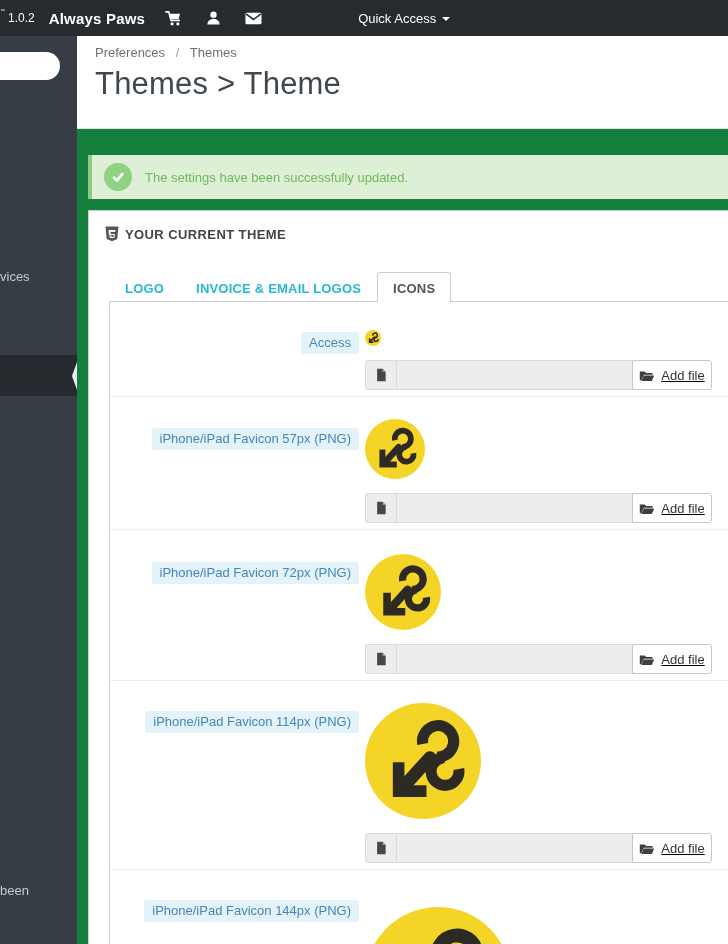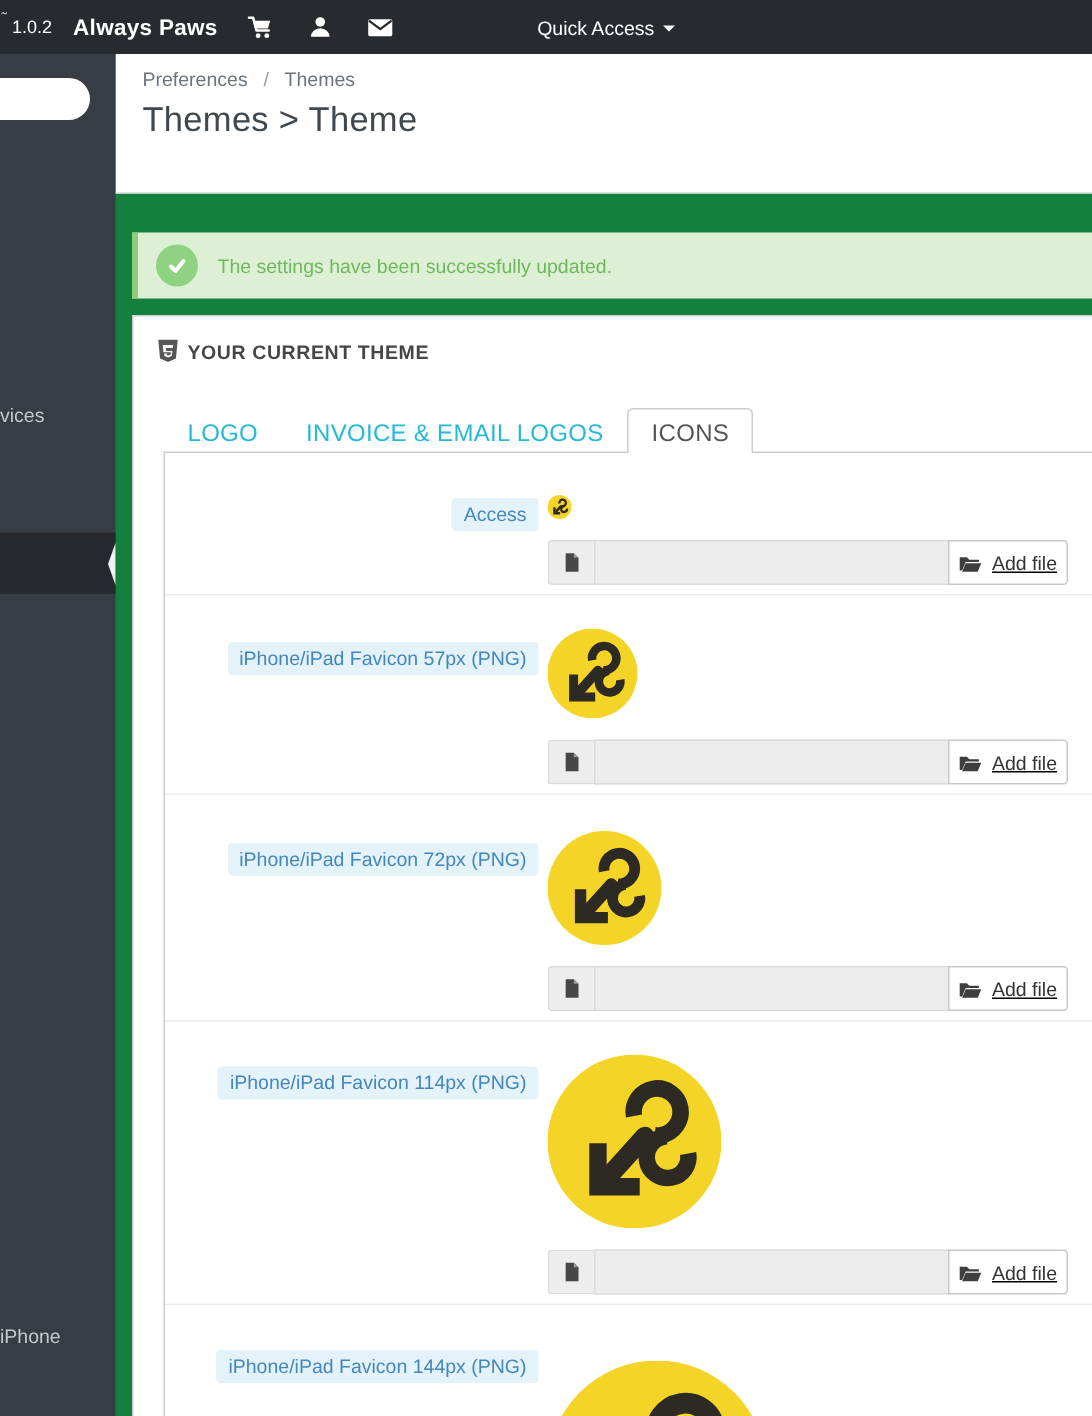--- a/index.html
+++ b/index.html
@@ -30,40 +30,40 @@
   .active-arrow { position:absolute; right:0; top:7px; width:0; height:0;
                   border-top:14px solid transparent; border-bottom:14px solid transparent;
                   border-right:5px solid #eff1f2; }
 
   
   .main { position:absolute; left:77px; top:36px; width:651px; height:908px; overflow:hidden; }
   .page-head { background:#fff; height:93px; padding:9px 0 16px 18px; border-bottom:1px solid #e0e3e5; }
   .breadcrumb { font-size:13px; color:#6b747c; }
   .breadcrumb .sep { margin:0 7px; color:#98a0a6; }
   .breadcrumb span.crumb { cursor:pointer; }
-  .page-title { font-size:23px; color:#3f474f; font-weight:400; margin-top:6px; letter-spacing:.2px; }
+  .page-title { font-size:31px; color:#3f474f; font-weight:400; margin-top:6px; letter-spacing:.2px; }
 
   .content { padding:26px 0 0 11px; }
 
   
   .alert { width:680px; height:44px; background:#ddf0d5; border-left:4px solid #8bcd80;
            display:flex; align-items:center; }
   .check-circle { width:28px; height:28px; border-radius:50%; background:#8ed282; margin-left:12px;
                   display:flex; align-items:center; justify-content:center; flex:none; }
   .alert-text { font-size:13px; color:#6fb85c; margin-left:13px; }
 
   
   .panel { width:680px; margin-top:11px; background:#fff; border:1px solid #ccced0; }
   .panel-heading { padding:15px 16px; display:flex; align-items:center; }
   .panel-title { font-size:13px; font-weight:700; color:#454545; letter-spacing:.4px; margin-left:6px; }
   .panel-body { padding:15px 20px 20px 20px; }
 
   
   .nav-tabs { display:flex; position:relative; z-index:2; margin-bottom:-1px; }
-  .tab { height:30px; padding:8px 15px 0 15px; font-size:16px; font-weight:400; letter-spacing:.2px;
+  .tab { height:30px; padding:8px 15px 0 15px; font-size:13px; font-weight:700; letter-spacing:.2px;
          color:#25b9d7; cursor:pointer; border:1px solid transparent; border-bottom:0; }
   .tab.active { background:#fff; color:#555; border-color:#ccc; border-radius:4px 4px 0 0; cursor:default; }
 
   .tab-content { border:1px solid #ccc; background:#fff; padding:28px 20px 30px 20px; min-height:700px; }
 
   
   .form-row { display:flex; }
   .col-label { width:235px; padding-right:6px; text-align:right; flex:none; }
   .pill { display:inline-block; background:#e4f2fa; color:#4387bd; font-size:13px;
           padding:3px 8px; border-radius:3px; line-height:16px; white-space:nowrap; }
@@ -146,21 +146,21 @@
       <span class="caret"></span>
     </span>
   </div>
 
   <div class="sidebar">
     <input class="search-pill" type="text" style="">
     <div class="side-item one">vices</div>
     <div class="active-block">
       <span class="active-arrow"></span>
     </div>
-    <div class="side-item two">iPhone</div>
+    <div class="side-item two">been</div>
   </div>
 
   <div class="main">
 
     <div class="page-head">
       <div class="breadcrumb">
         <span class="crumb">Preferences</span>
         <span class="sep">/</span>
         <span class="crumb">Themes</span>
       </div>

